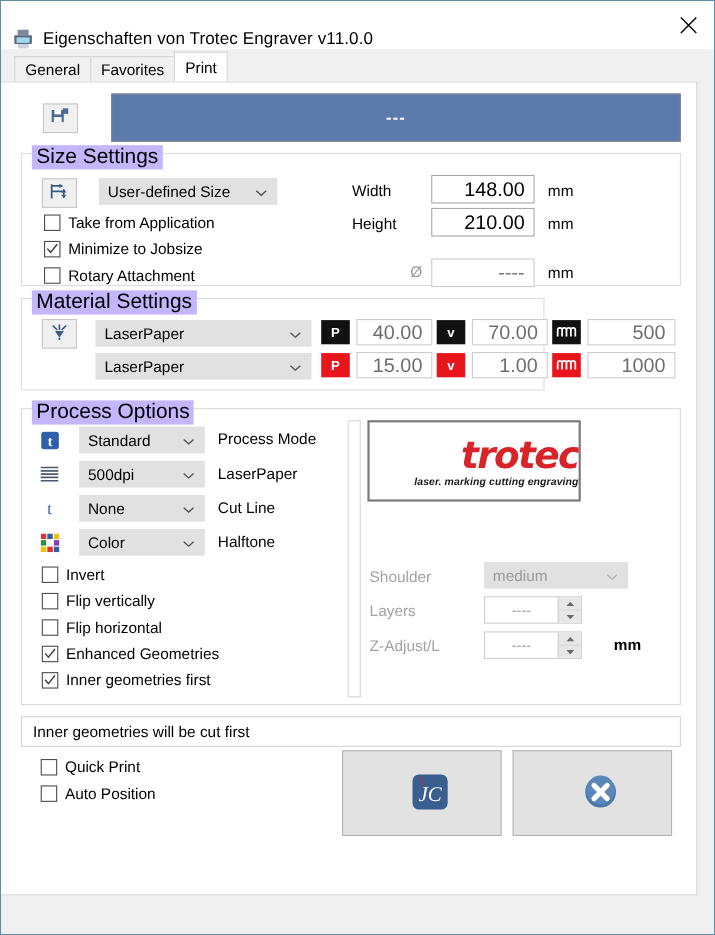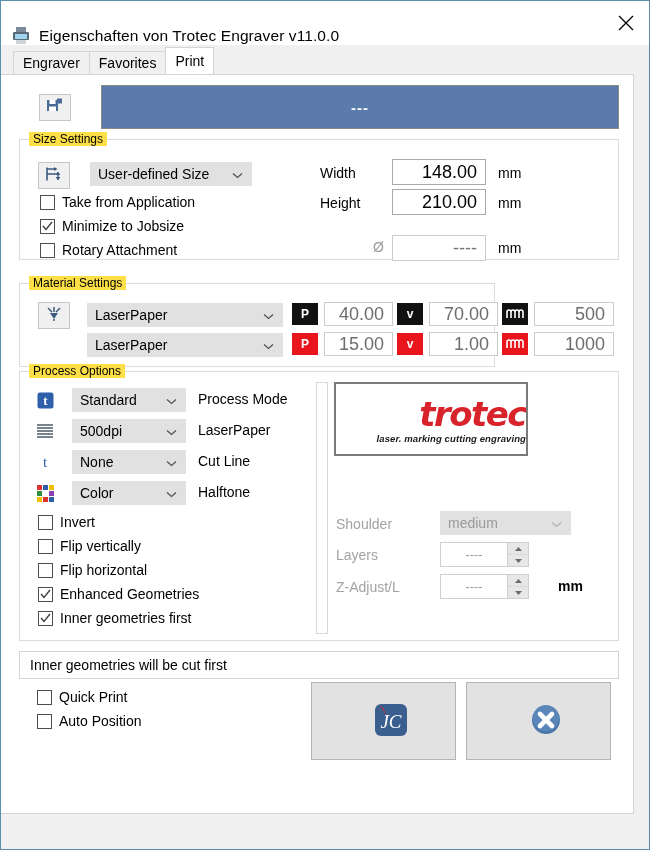--- a/index.html
+++ b/index.html
@@ -156,29 +156,29 @@
   
   .group {
     position: absolute;
     border: 1px solid #dcdcdc;
     box-sizing: border-box;
   }
   .group > .legend {
     position: absolute;
     top: -8px;
     left: 9px;
-    background: #fde047;
+    background: #c4b5fd;
     padding: 0 4px;
-    font-size: 12px;
+    font-size: 19px;
     color: #000;
     white-space: nowrap;
   }
 
   #group-size     { left: 18px; top: 64px;  width: 600px; height: 121px; }
-  #group-material { left: 18px; top: 208px; width: 476px; height: 84px;  }
+  #group-material { left: 18px; top: 196px; width: 476px; height: 84px;  }
   #group-process  { left: 18px; top: 296px; width: 600px; height: 270px; }
 
   
   .combo {
     background: #e1e1e1;
     border: 1px solid #e1e1e1;
     box-sizing: border-box;
     height: 24px;
     display: flex;
     align-items: center;
@@ -412,21 +412,21 @@
     </span>
     <span class="title-text">Eigenschaften von Trotec Engraver v11.0.0</span>
     <div class="close-btn">
       <svg width="18" height="18" viewBox="0 0 18 18">
         <path d="M2 2 L16 16 M16 2 L2 16" stroke="#000" stroke-width="1.3" fill="none"></path>
       </svg>
     </div>
   </div>
 
   <div class="tabstrip">
-    <div class="tab">Engraver</div>
+    <div class="tab">General</div>
     <div class="tab">Favorites</div>
     <div class="tab active">Print</div>
   </div>
 
   <div class="page">
     <div class="panel">
 
       <div class="toprow">
         <div class="iconbtn">
           <span>

